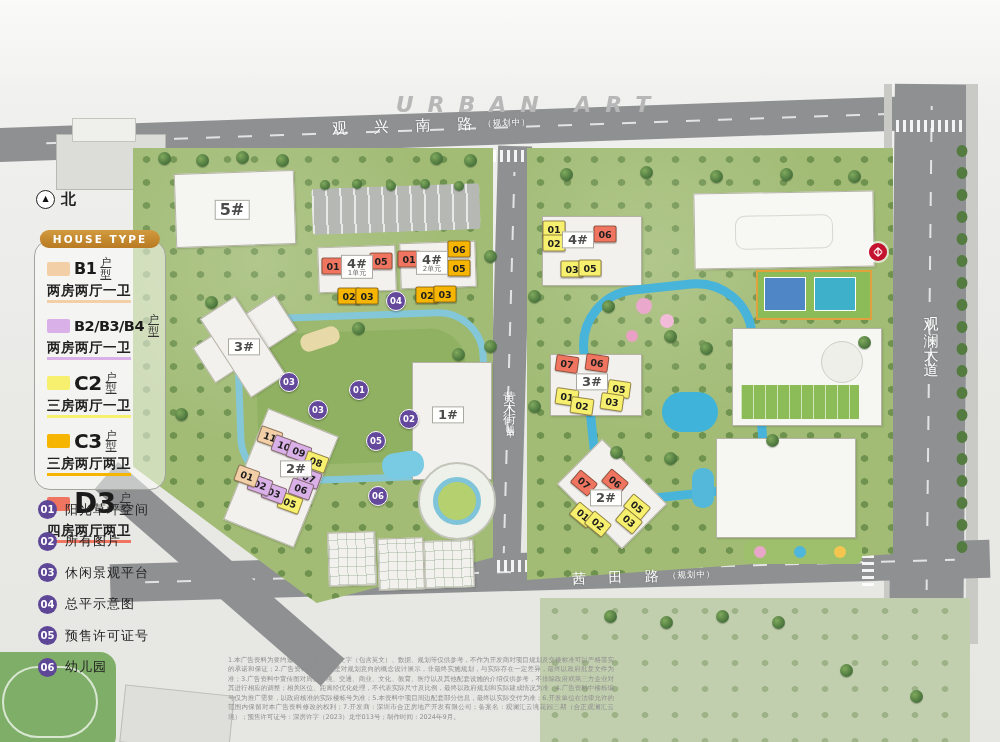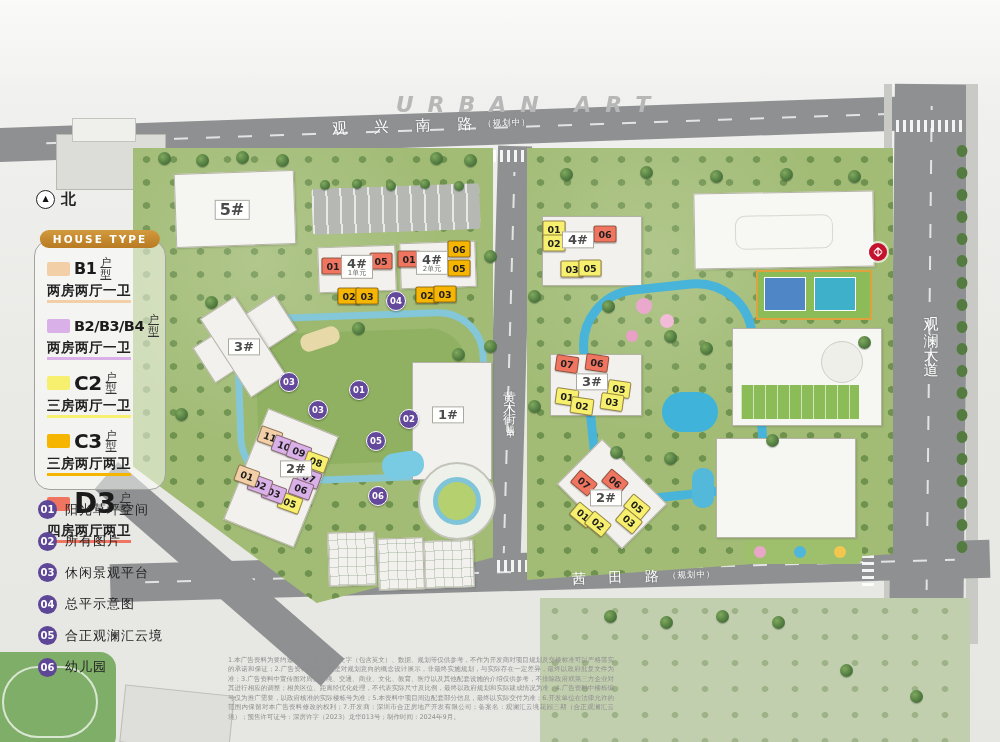--- a/index.html
+++ b/index.html
@@ -279,21 +279,21 @@
       <div class="am-row">
         <div class="am-num">03</div>
         <div class="am-label">休闲景观平台</div>
       </div>
       <div class="am-row">
         <div class="am-num">04</div>
         <div class="am-label">总平示意图</div>
       </div>
       <div class="am-row">
         <div class="am-num">05</div>
-        <div class="am-label">合正观澜汇云境</div>
+        <div class="am-label">预售许可证号</div>
       </div>
       <div class="am-row">
         <div class="am-num">06</div>
         <div class="am-label">幼儿园</div>
       </div>
     </div>
 
   <div class="disclaimer">1.本广告资料为要约邀请，所有图片、文字（包含英文）、数据、规划等仅供参考，不作为开发商对项目规划及交楼标准可以严格落实的承诺和保证；2.广告资料中宣传图是对规划意向的概念设计展示，非最终实施规划，与实际存在一定差异，最终以政府批复文件为准；3.广告资料中宣传图对周边环境、交通、商业、文化、教育、医疗以及其他配套设施的介绍仅供参考，不排除政府或第三方企业对其进行相应的调整；相关区位、距离经优化处理，不代表实际尺寸及比例，最终以政府规划和实际建成情况为准；4.广告资料中楼栋编号仅为推广需要，以政府核准的实际楼栋号为准；5.本资料中项目周边配套部分信息，最终以实际交付为准；6.开发单位在法律允许的范围内保留对本广告资料修改的权利；7.开发商：深圳市合正房地产开发有限公司；备案名：观澜汇云境花园三期（合正观澜汇云境）；预售许可证号：深房许字（2023）龙华013号；制作时间：2024年9月。</div>
 
 <div class="chip" style="background: rgb(239, 117, 97); left: 333px; top: 266px;">01</div>

